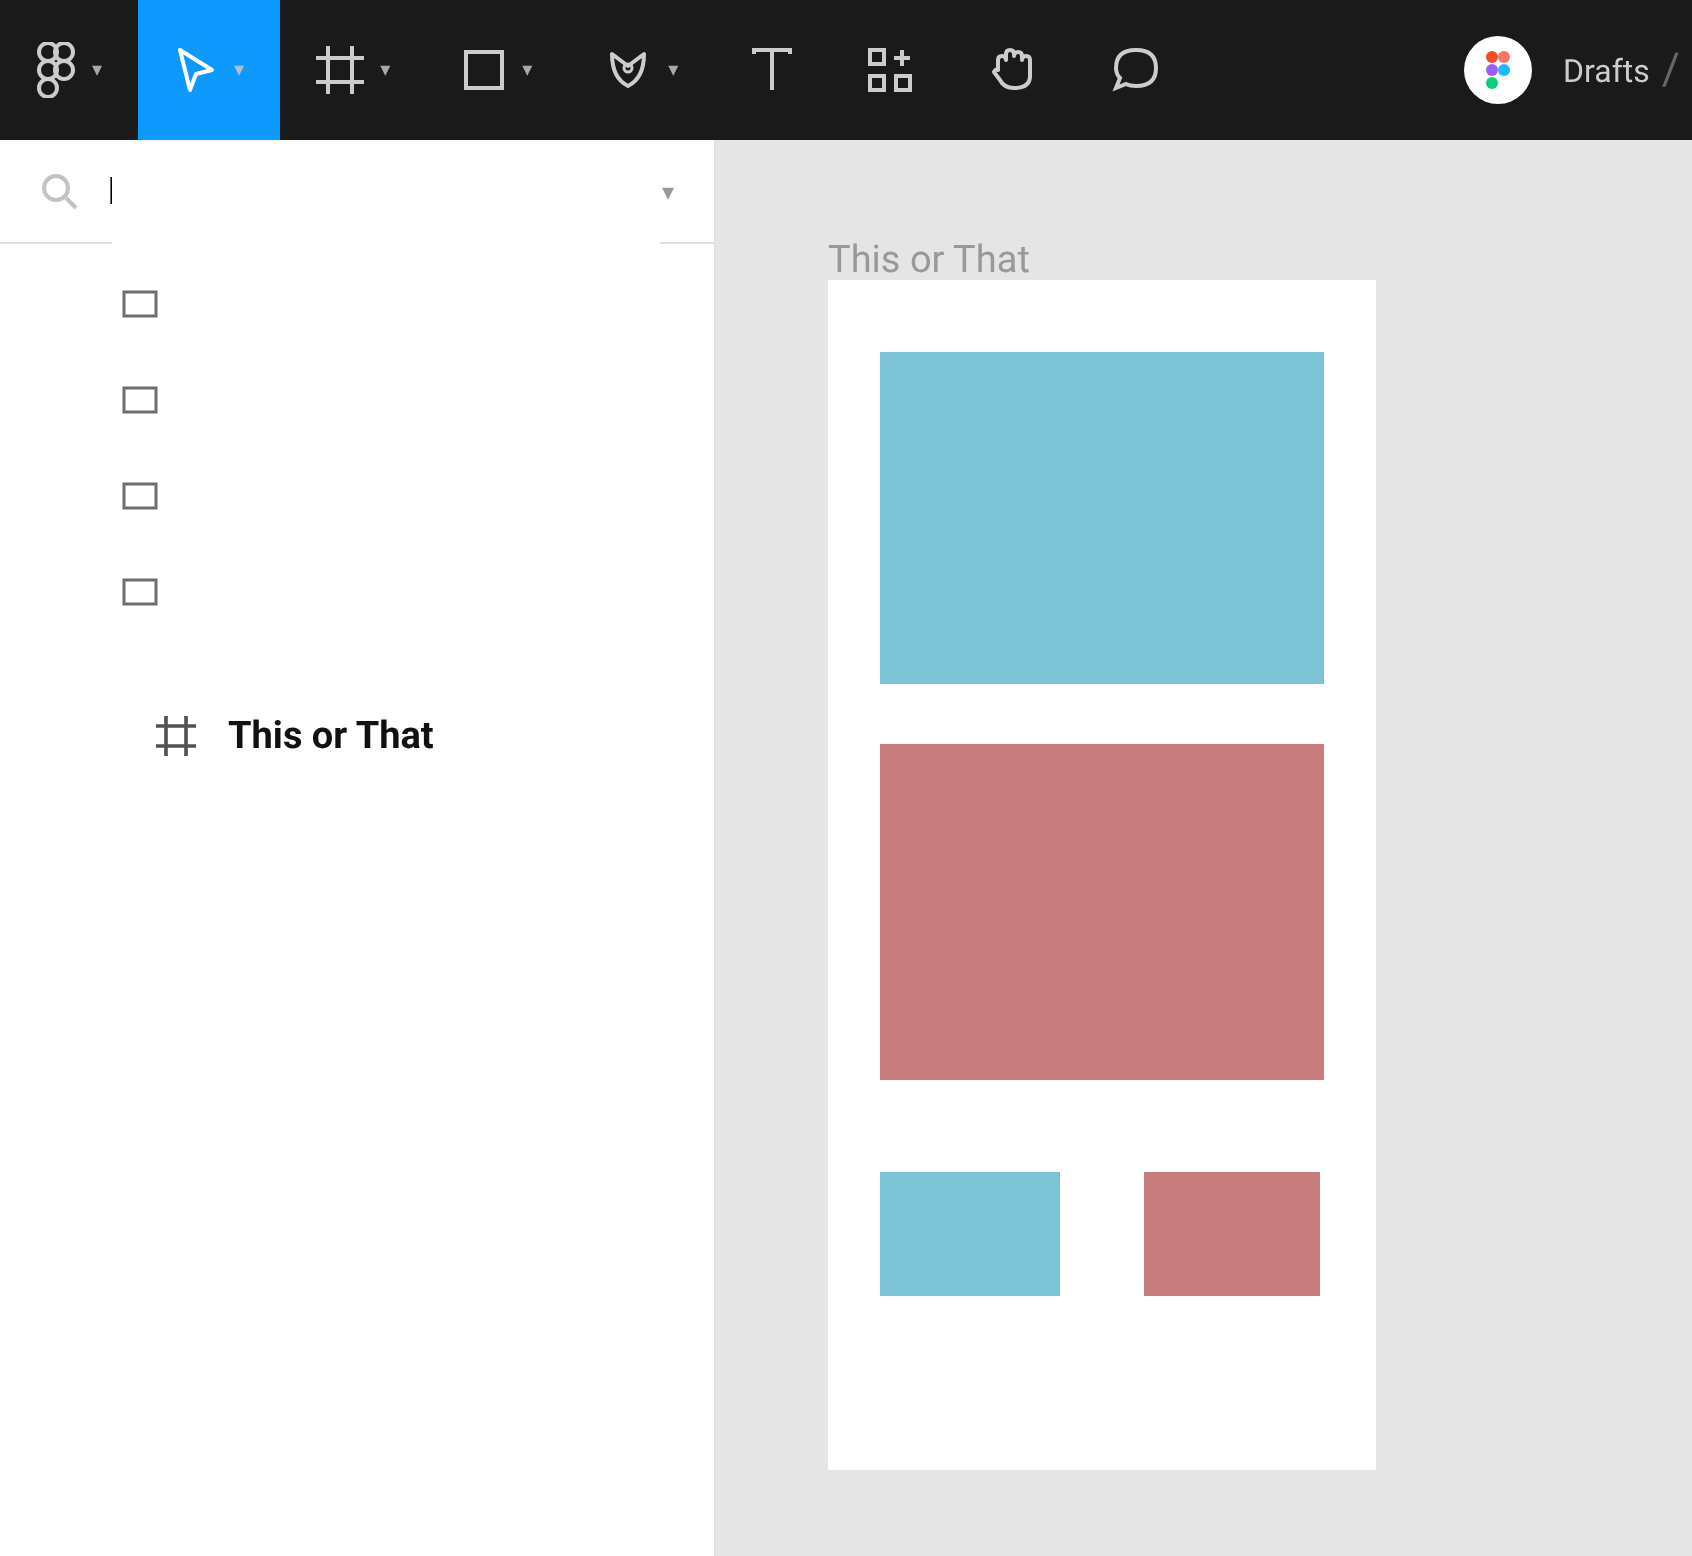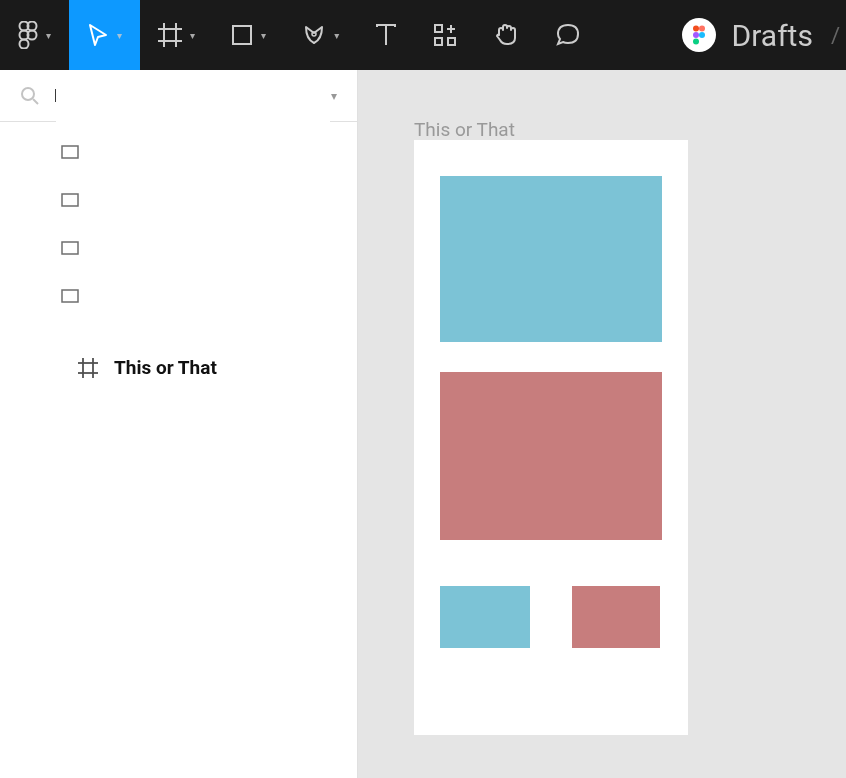--- a/index.html
+++ b/index.html
@@ -38,22 +38,22 @@
       height: 34px;
       border-radius: 50%;
       background: white;
       display: flex;
       align-items: center;
       justify-content: center;
       margin-right: 16px;
     }
     .breadcrumb {
       color: #ccc;
-      font-size: 30px;
-      margin-right: 12px;
+      font-size: 16px;
+      margin-right: 0;
     }
     .breadcrumb-sep { color: #666; margin: 0 6px; font-size: 22px; }
     .main {
       display: flex;
       height: calc(100% - 70px);
     }
     .sidebar {
       width: 358px;
       background: white;
       border-right: 1px solid #e0e0e0;

